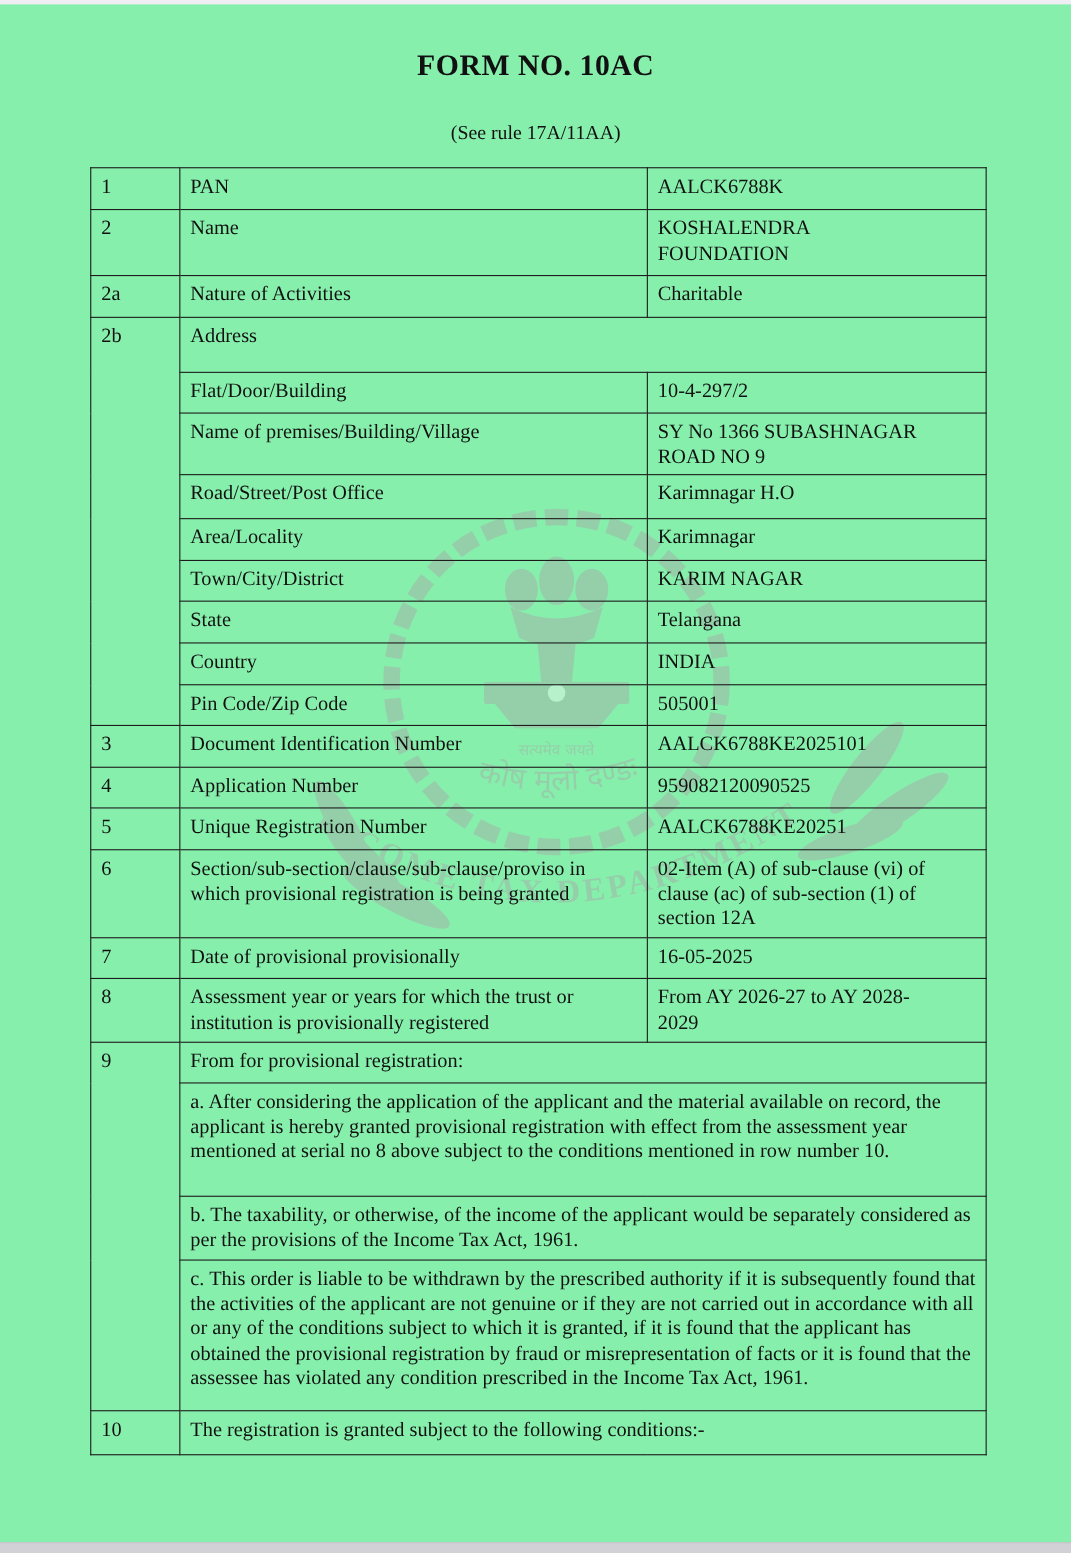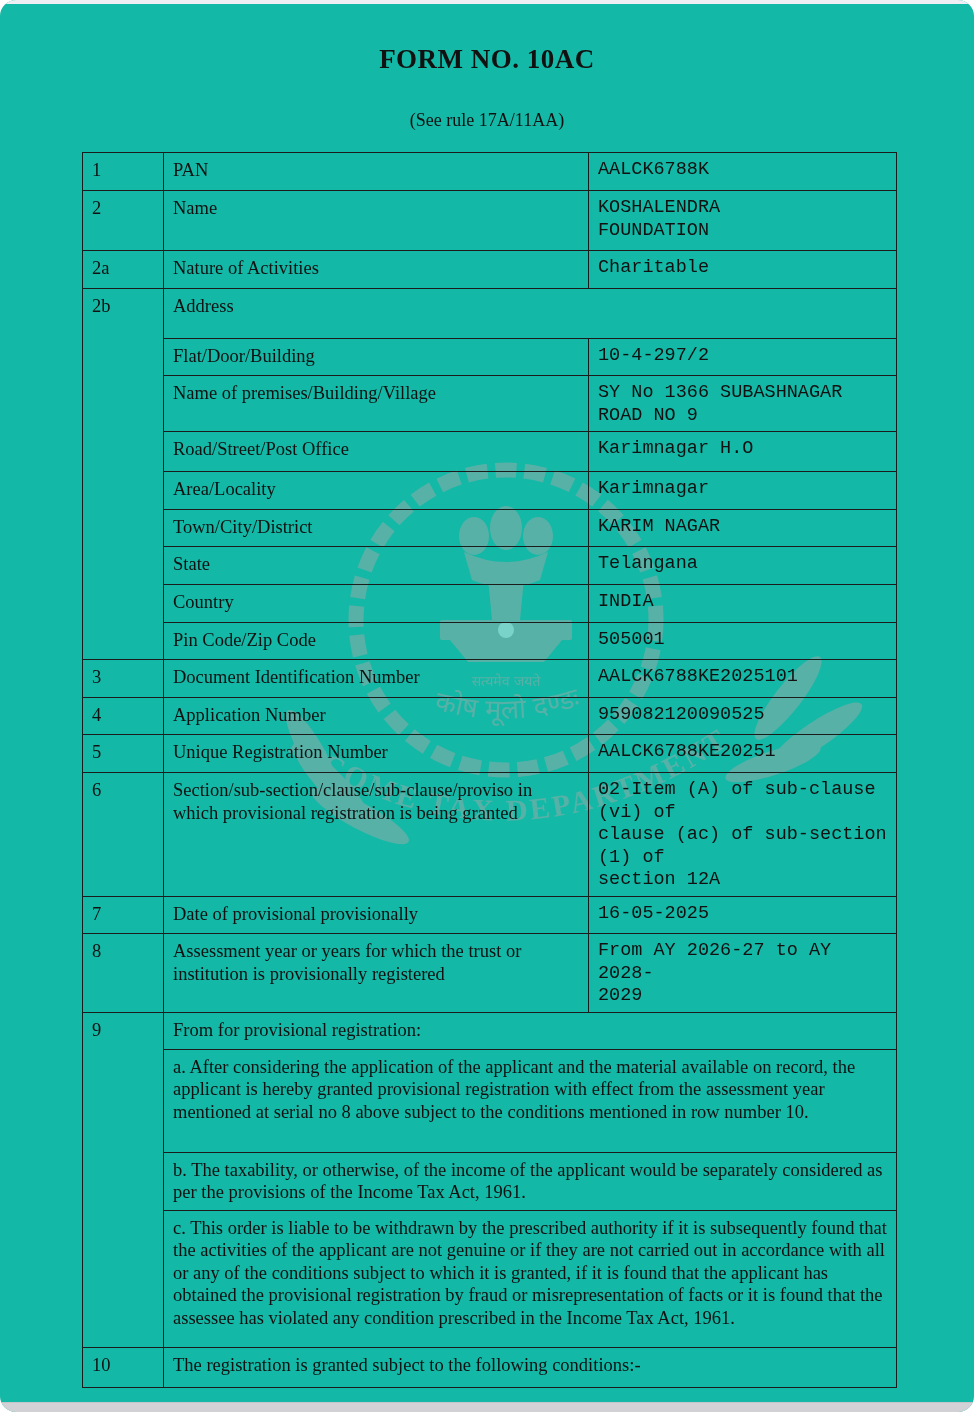--- a/index.html
+++ b/index.html
@@ -1,24 +1,23 @@
 <!DOCTYPE html>
 <html><head>
 <meta charset="utf-8">
 <style>
   html, body { margin: 0; padding: 0; background: #ffffff; }
   .page {
     position: relative;
     width: 974px;
     height: 1412px;
-    background: #14b8a6;
+    background: #86efac;
     overflow: hidden;
     font-family: "Liberation Serif", serif;
     color: #111111;
-    border-radius: 16px;
   }
   .top-edge {
     position: absolute; top: 0; left: 0; right: 0;
     height: 4px; background: #eeeef4;
   }
   .bottom-bar {
     position: absolute; bottom: 0; left: 0; right: 0;
     height: 9px; background: #d2d2d6; border-top: 1px solid #c4c4ca;
   }
   .doc-header { text-align: center; }
@@ -52,21 +51,21 @@
   }
   table.form td {
     border: 1.5px solid #1c1c1c;
     vertical-align: top;
     padding: 6px 8px 4px 9px;
     line-height: 1.22;
     background: transparent;
     overflow: hidden;
   }
   td.sn  { }
-  td.val { white-space: pre-line; font-family: Liberation Mono, monospace; }
+  td.val { white-space: pre-line; }
   td.para { line-height: 1.25; }
 </style>
 </head>
 <body>
 
 <div class="page">
   <div class="top-edge"></div>
 
   <div class="doc-header">
     <h1 class="doc-title">FORM NO. 10AC</h1>

